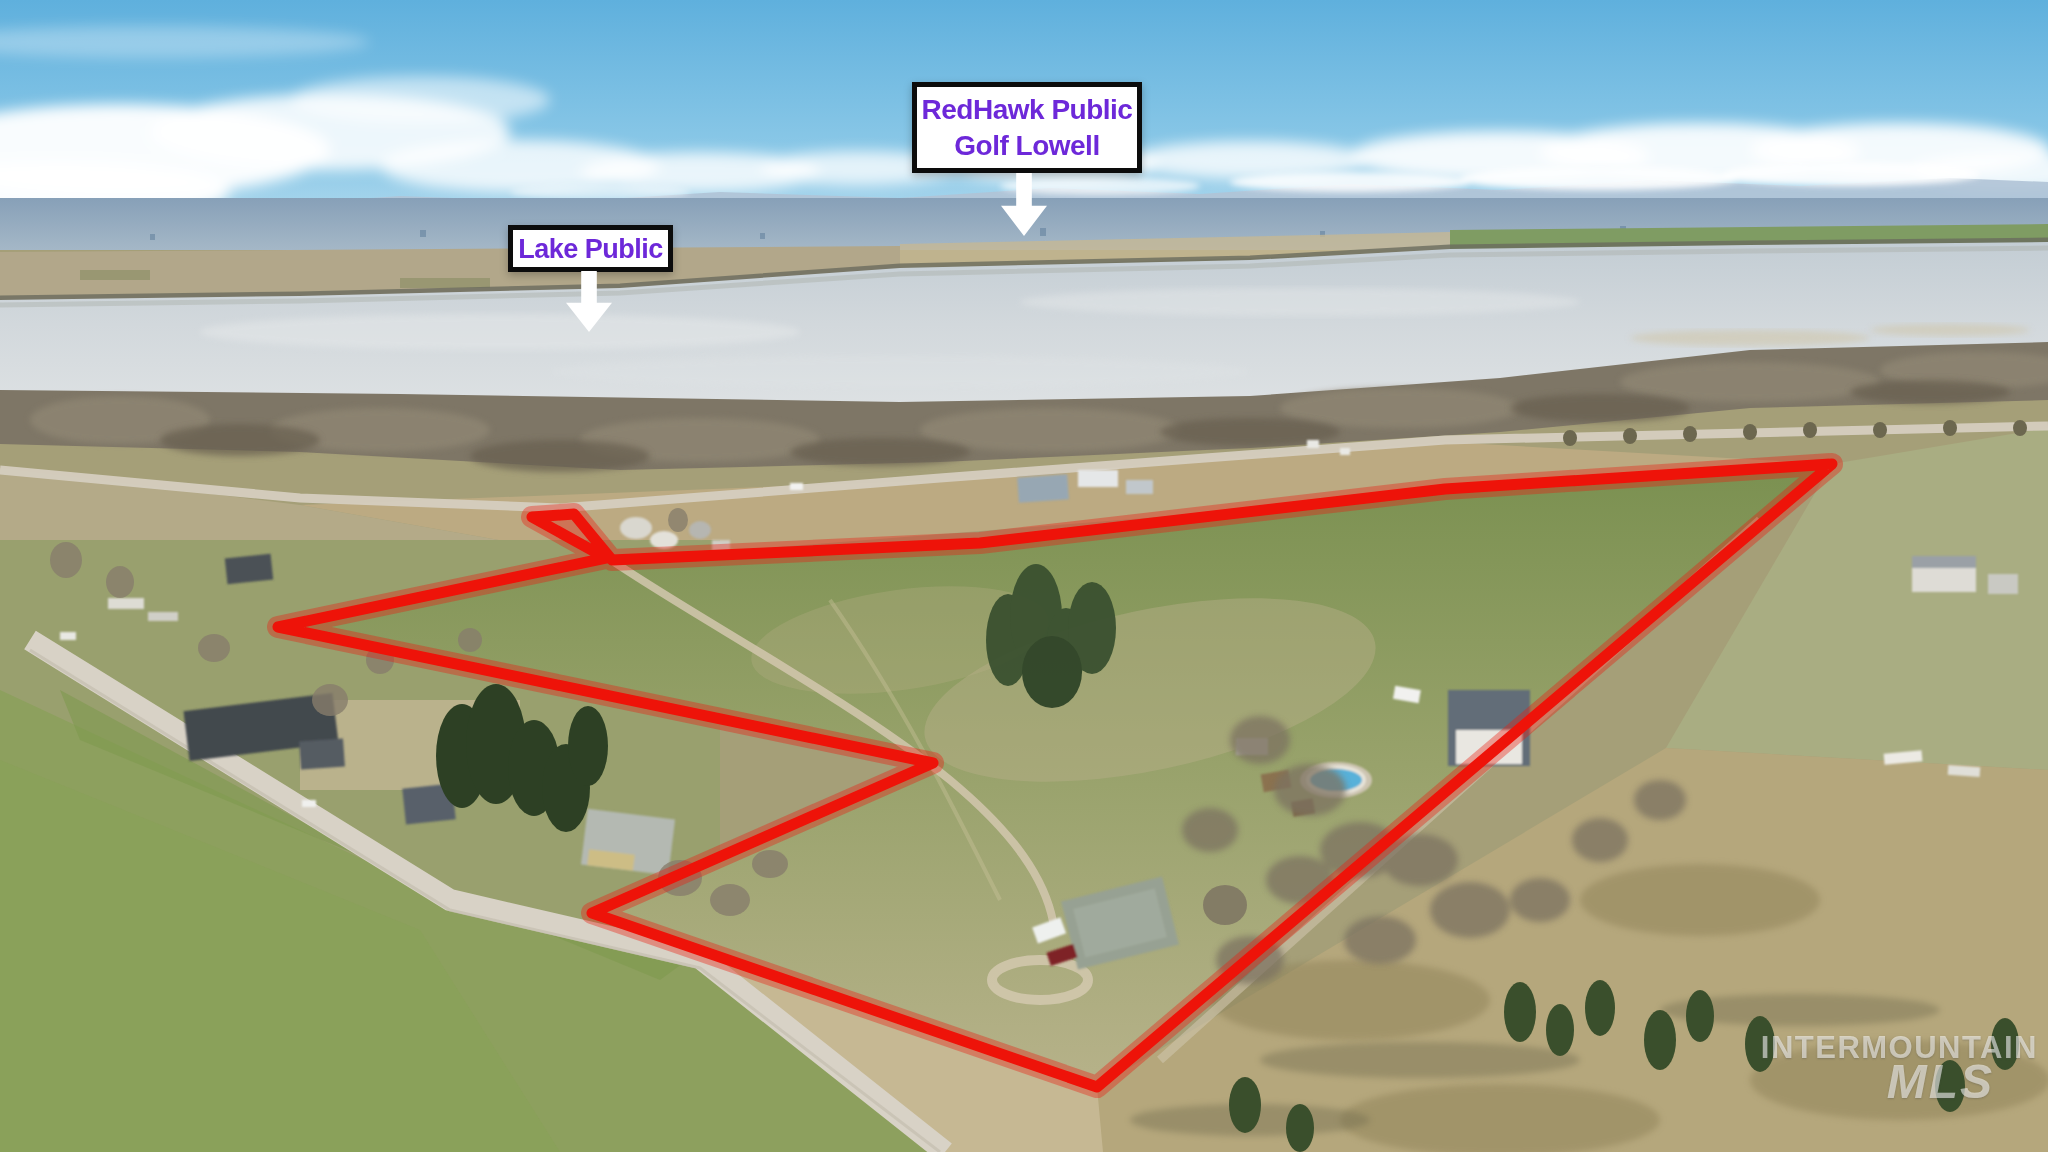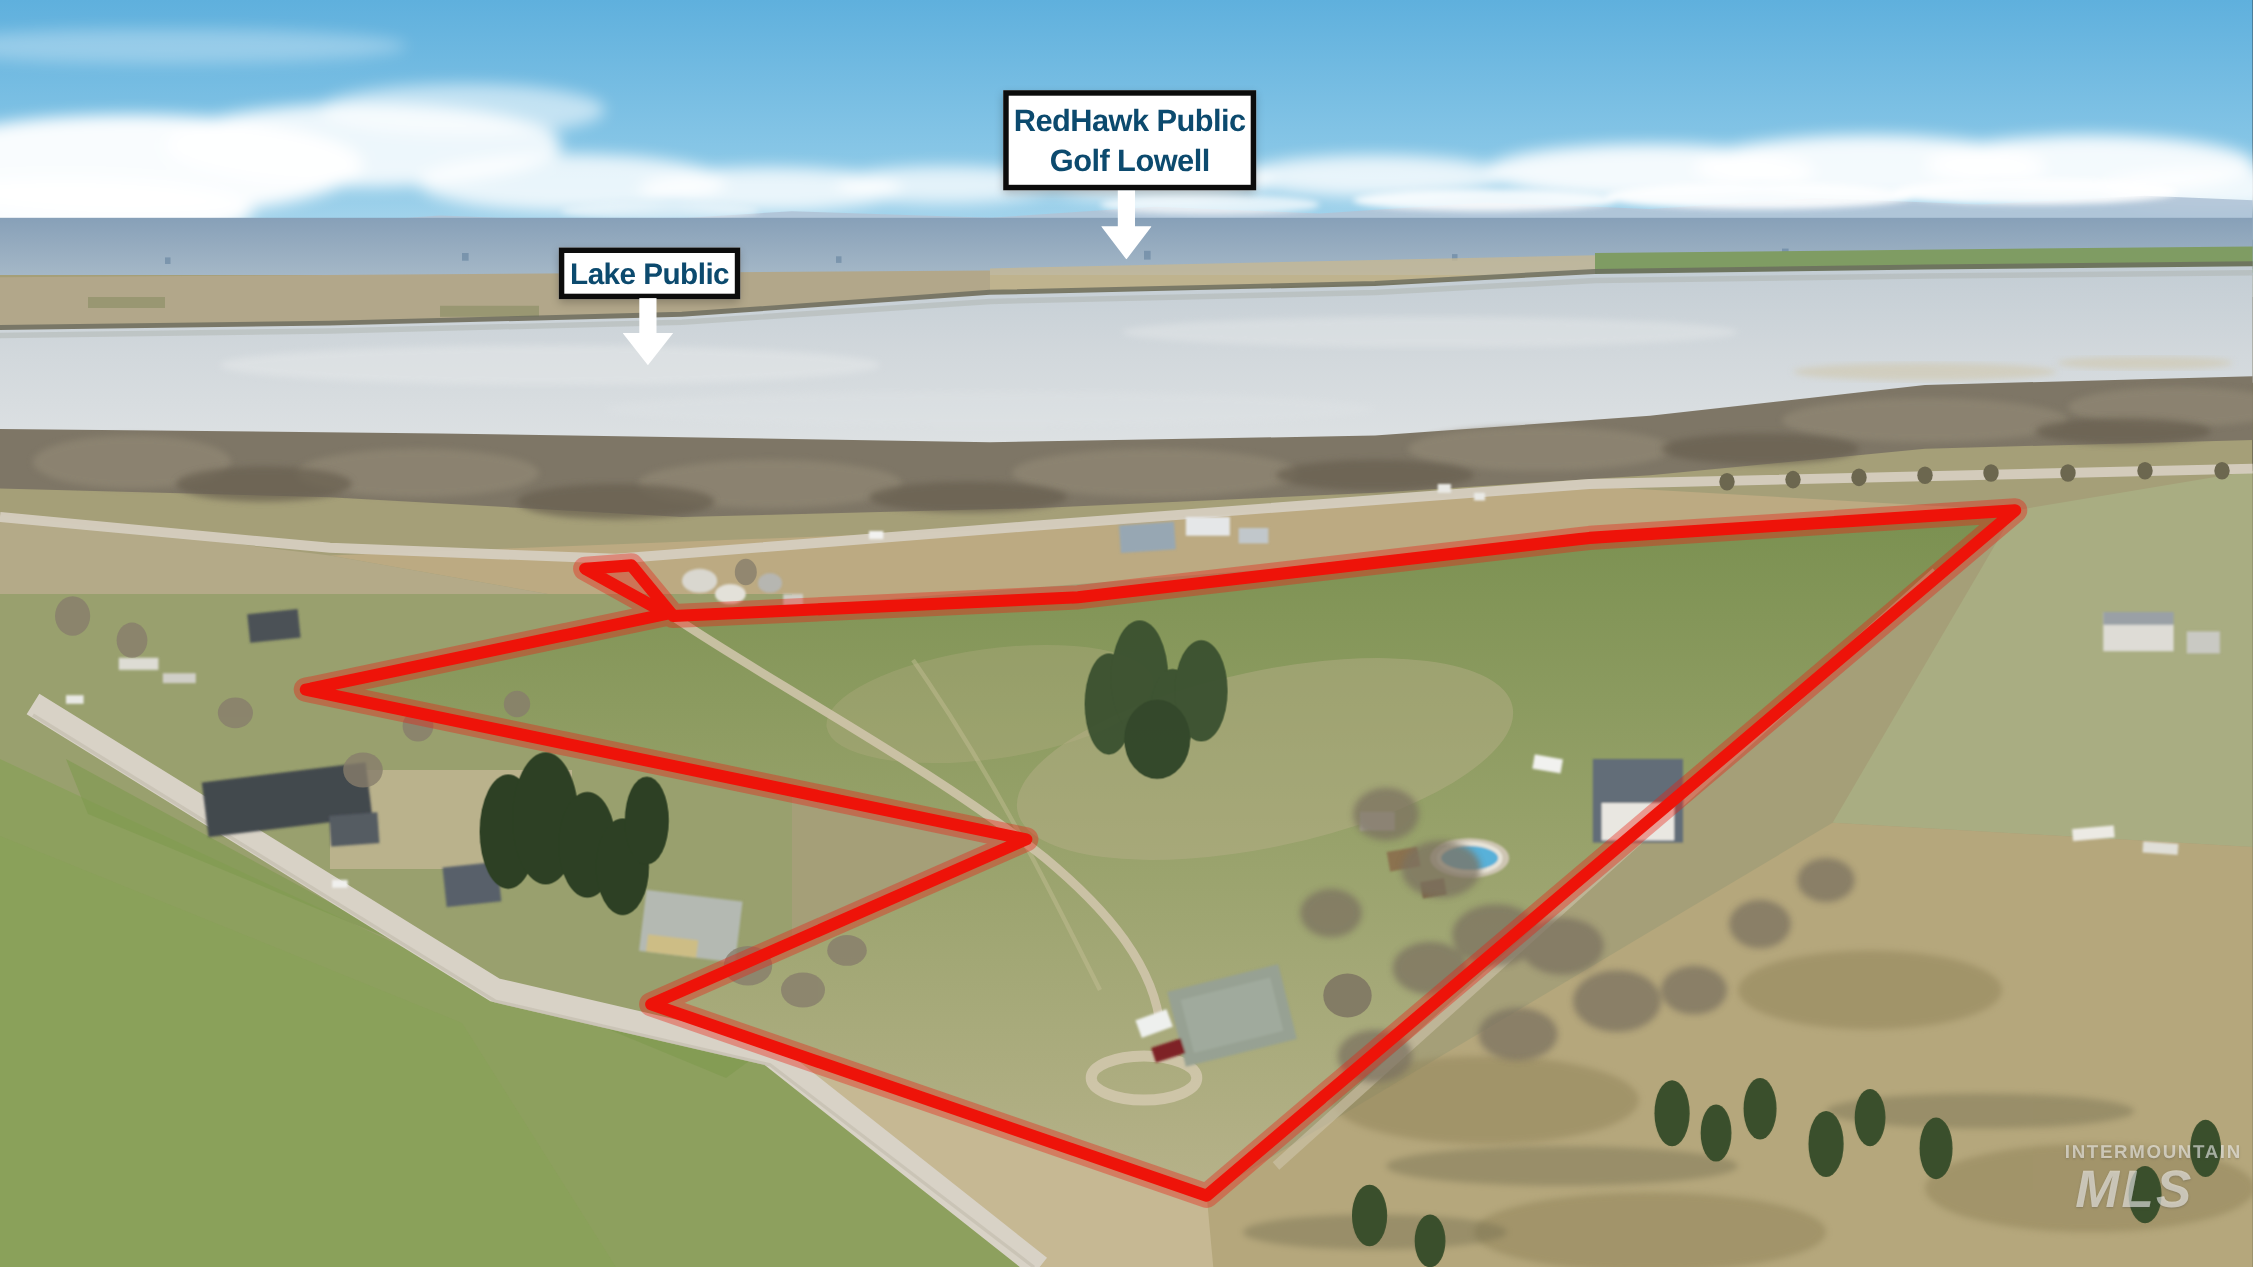--- a/index.html
+++ b/index.html
@@ -1,29 +1,29 @@
 <!DOCTYPE html>
 <html><head>
 <meta charset="utf-8">
 <style>
   html,body{margin:0;padding:0;background:#222;}
   .stage{position:relative;width:2048px;height:1152px;overflow:hidden;
          font-family:"Liberation Sans",sans-serif;}
   .stage svg{position:absolute;left:0;top:0;}
   .map-label{position:absolute;background:#fff;border:5px solid #0c0c0c;
              display:flex;flex-direction:column;align-items:center;justify-content:center;
-             text-align:center;color:#0c4a6e;font-weight:bold;letter-spacing:-.5px;
+             text-align:center;color:#6d28d9;font-weight:bold;letter-spacing:-.5px;
              box-shadow:0 3px 8px rgba(0,0,0,.25);box-sizing:border-box;z-index:5;}
   .map-label .ln{line-height:36px;font-size:28px;white-space:nowrap;}
   .down-arrow{position:absolute;background:#fff;z-index:5;
               clip-path:polygon(33% 0,67% 0,67% 52%,100% 52%,50% 100%,0 52%,33% 52%);
               filter:drop-shadow(0 2px 3px rgba(40,40,40,.35));}
   .watermark{position:absolute;right:10px;top:1036px;text-align:right;z-index:6;
              color:rgba(255,255,255,.55);text-shadow:0 1px 2px rgba(70,70,70,.3);}
-  .watermark .wm1{font-size:17px;font-weight:bold;letter-spacing:1.5px;line-height:24px;text-align:right;}
+  .watermark .wm1{font-size:31px;font-weight:bold;letter-spacing:1.5px;line-height:24px;text-align:right;}
   .watermark .wm2{font-size:48px;font-weight:bold;font-style:italic;line-height:44px;
                   margin-right:44px;letter-spacing:2px;}
 </style>
 </head>
 <body>
 
 <div class="stage">
 <svg width="2048" height="1152" viewBox="0 0 2048 1152">
   <defs>
     <linearGradient id="gSky" x1="0" y1="0" x2="0" y2="1">

